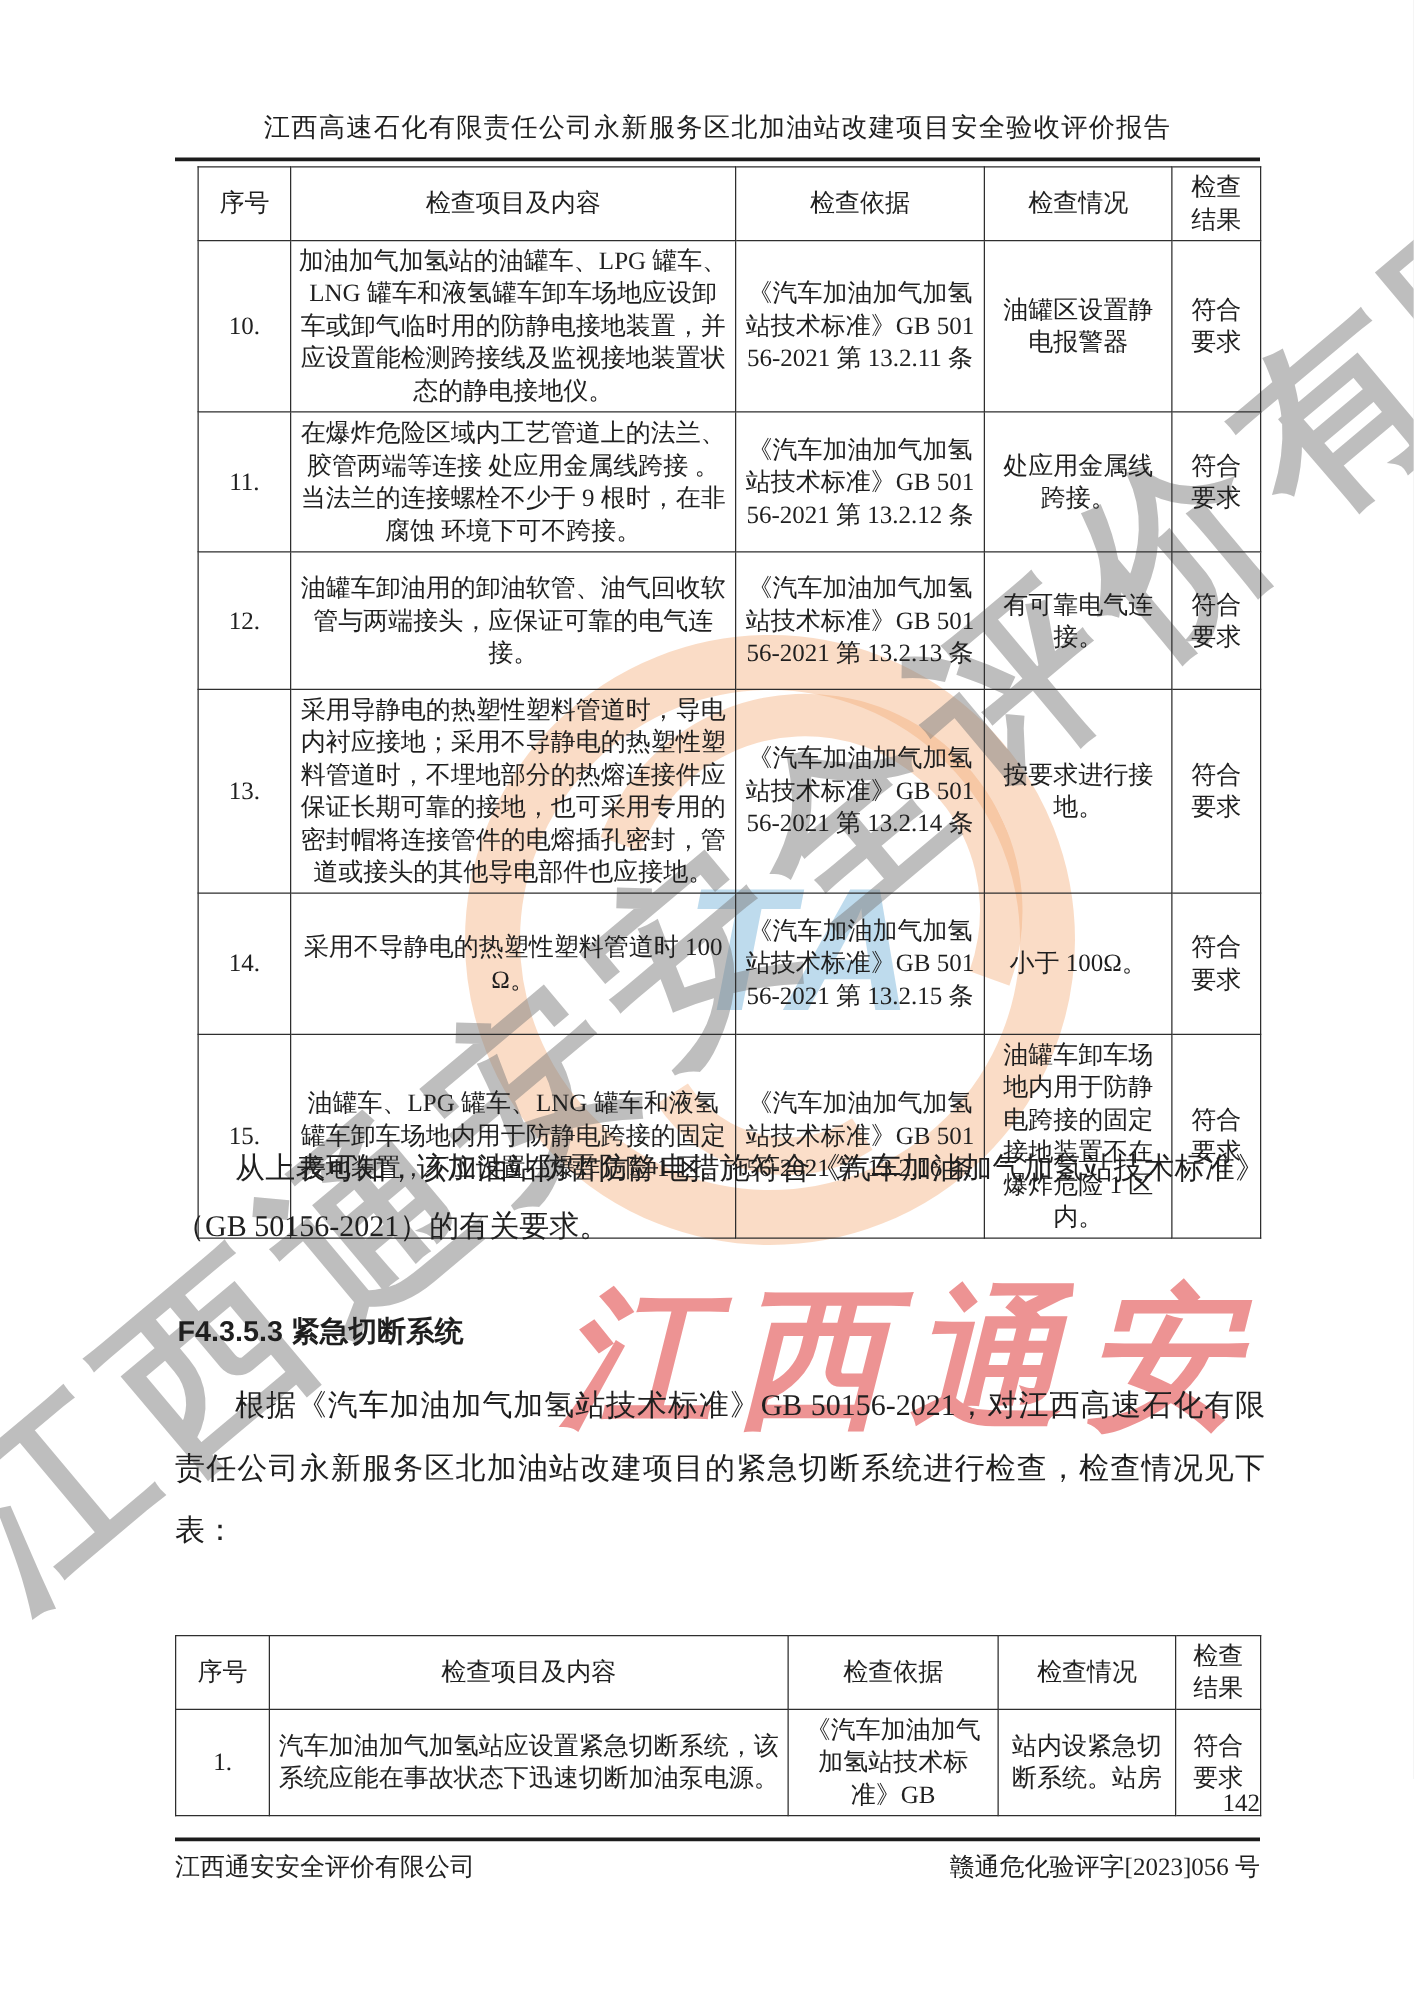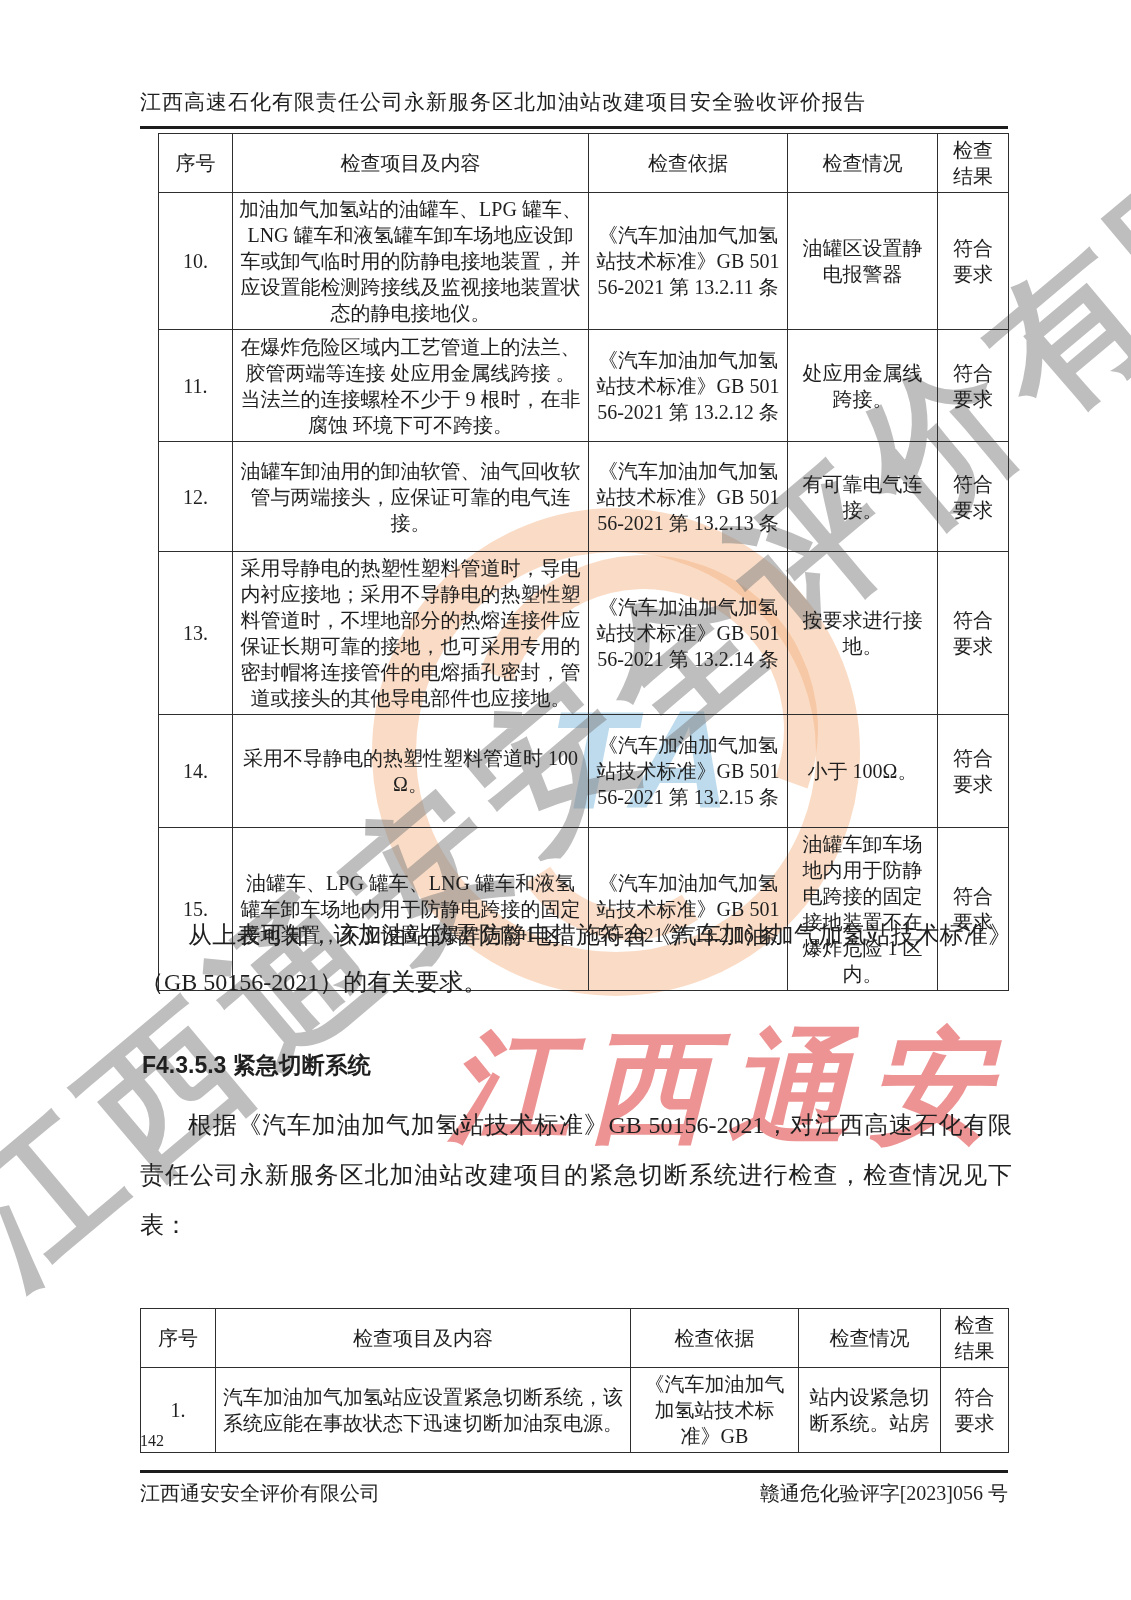--- a/index.html
+++ b/index.html
@@ -45,21 +45,21 @@
     left:448px;top:1026px;white-space:nowrap;
     font-family:"Liberation Sans","DejaVu Sans",sans-serif;
     font-weight:bold;font-size:122px;line-height:1;letter-spacing:18px;
     color:rgba(225,75,75,0.60);
     font-style:italic;
   }
   
   .content{position:absolute;inset:0;z-index:1;}
   .doc-title{
     position:absolute;top:88px;left:140px;width:868px;
-    text-align:left;font-size:21px;letter-spacing:1px;
+    text-align:center;font-size:21px;letter-spacing:1px;
   }
   .header-rule{position:absolute;top:126px;left:140px;width:868px;height:3px;background:#1c1c1c;}
   table.chk{
     position:absolute;border-collapse:collapse;table-layout:fixed;
     font-size:20px;line-height:26px;
   }
   table.chk td,table.chk th{
     border:1.5px solid #2e2e2e;vertical-align:middle;
     text-align:center;padding:3px 6px;font-weight:normal;
     word-break:break-all;
@@ -74,21 +74,21 @@
   #para2{top:1100px;line-height:50px;}
   .sec-heading{
     position:absolute;top:1050px;left:142px;
     font-family:"Liberation Sans","DejaVu Sans",sans-serif;
     font-weight:bold;font-size:23px;
   }
   .tbl-caption{
     position:absolute;top:1262px;left:140px;width:868px;
     text-align:center;font-weight:bold;font-size:22px;
   }
-  .page-num{position:absolute;top:1432px;left:140px;width:868px;text-align:left;font-size:16px;}
+  .page-num{position:absolute;top:1432px;left:140px;width:868px;text-align:right;font-size:20px;}
   .footer-rule{position:absolute;top:1470px;left:140px;width:868px;height:2.5px;background:#1c1c1c;}
   .footer-row{
     position:absolute;top:1480px;left:140px;width:868px;
     display:flex;justify-content:space-between;font-size:20px;
   }
 </style>
 </head>
 <body>
 
 <div class="page">

